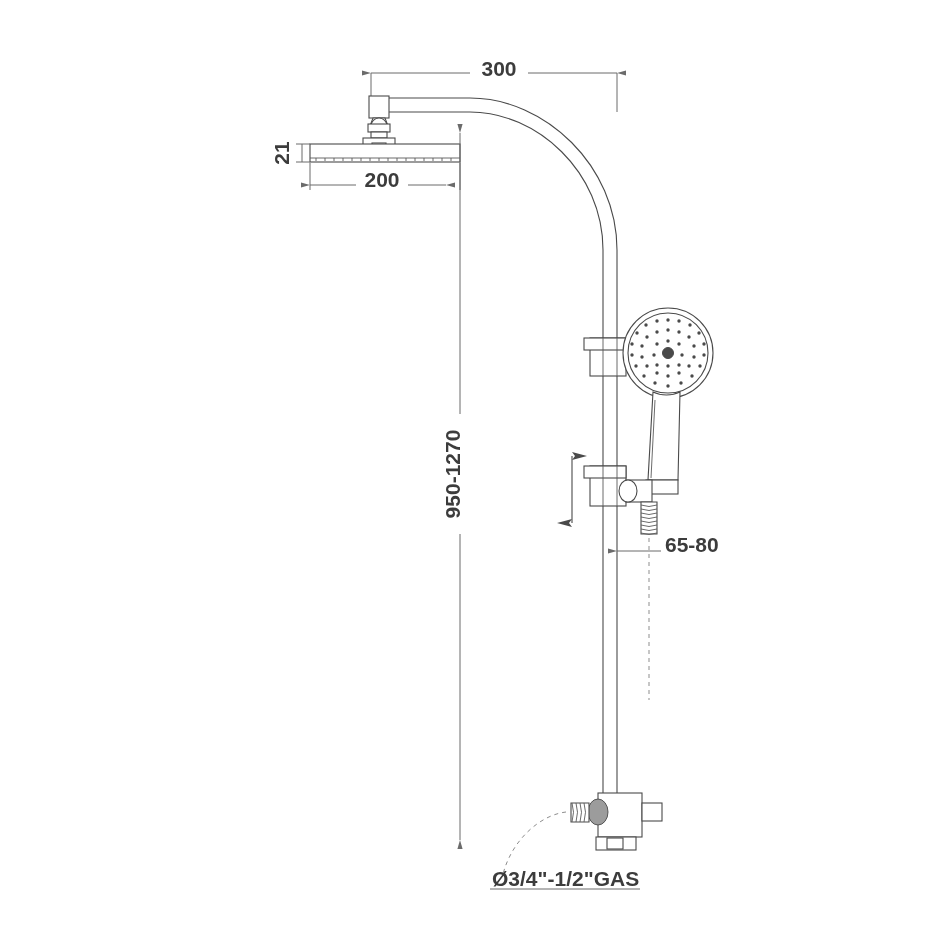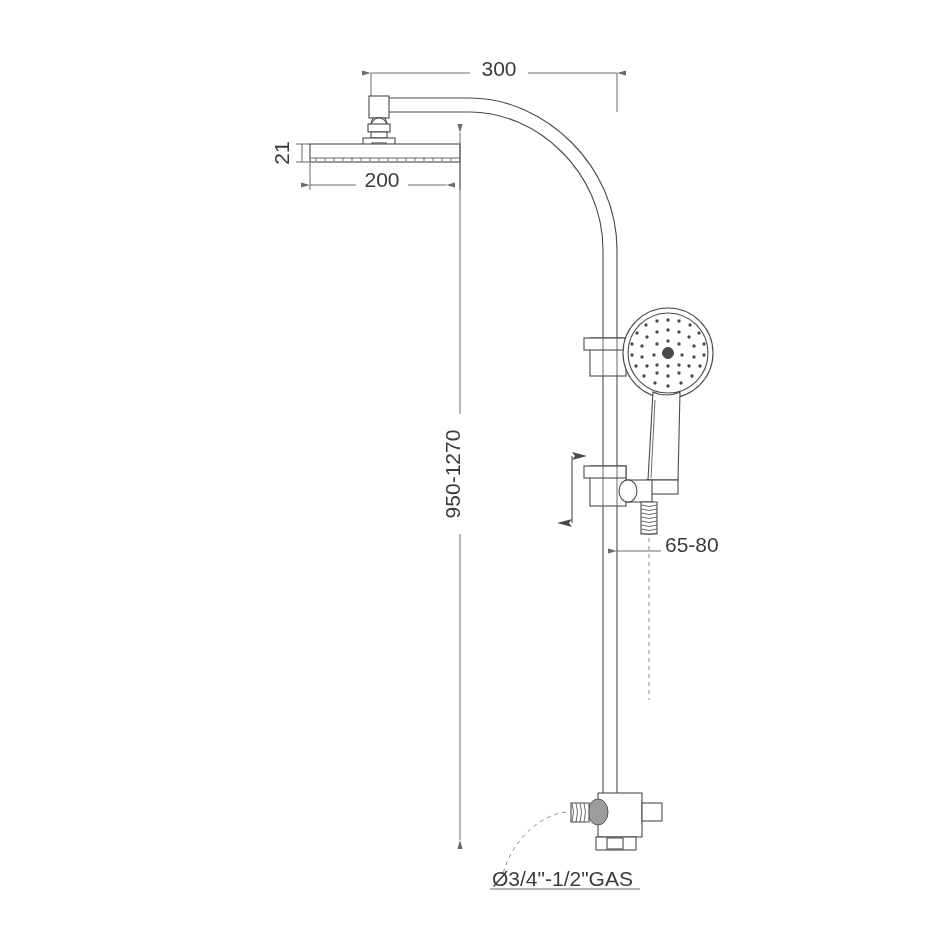--- a/index.html
+++ b/index.html
@@ -11,20 +11,21 @@
     width: 950px;
     height: 950px;
     font-family: "Liberation Sans", sans-serif;
     overflow: hidden;
   }
   #drawing-root {
     position: relative;
     width: 862px;
     height: 950px;
     background: #ffffff;
+    font-weight: bold;
   }
   svg#technical-drawing {
     position: absolute;
     top: 0;
     left: 0;
     width: 950px;
     height: 950px;
     display: block;
   }
   .dim-text {

